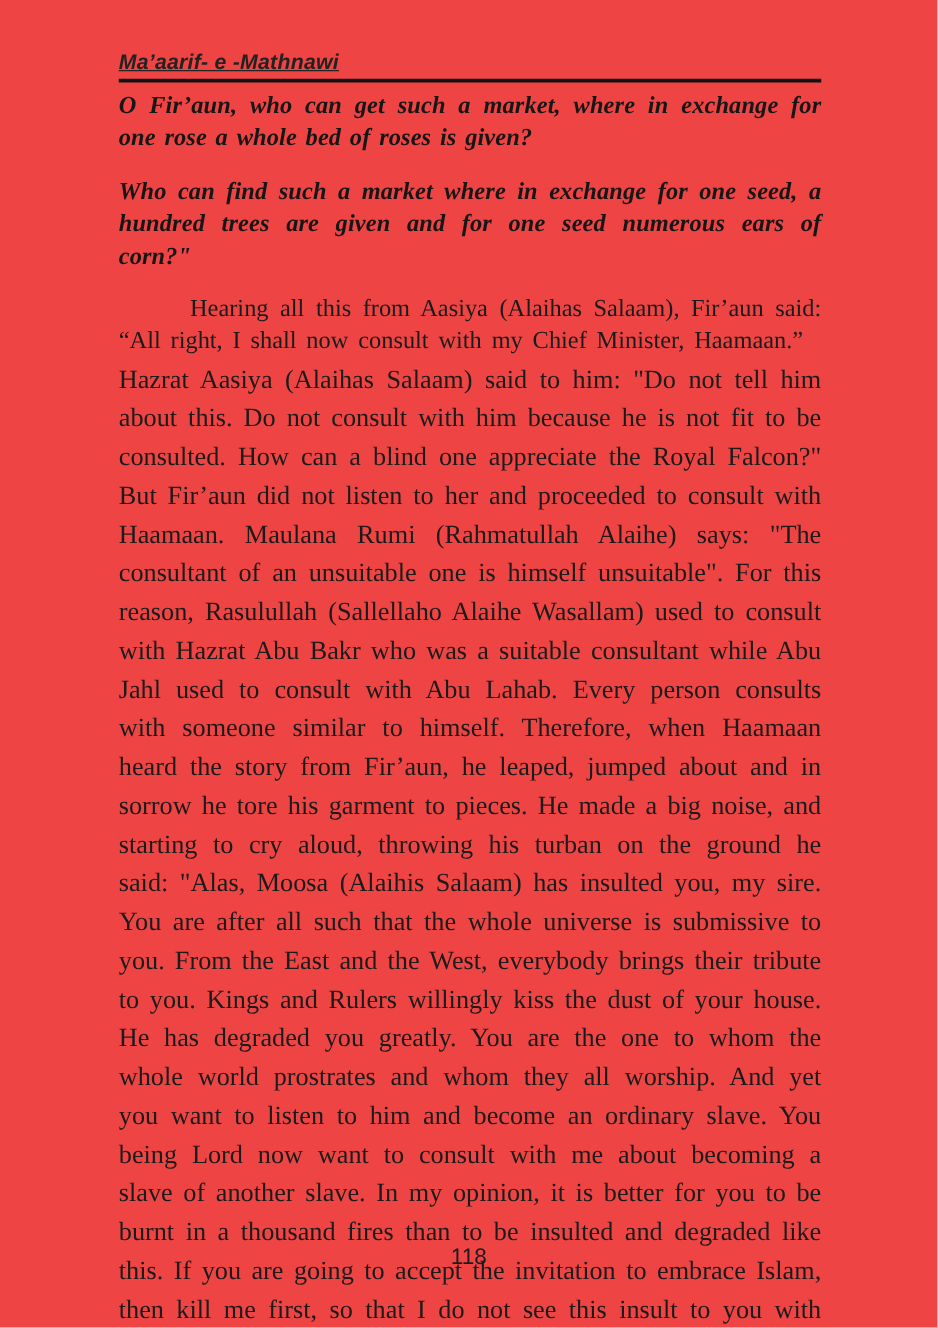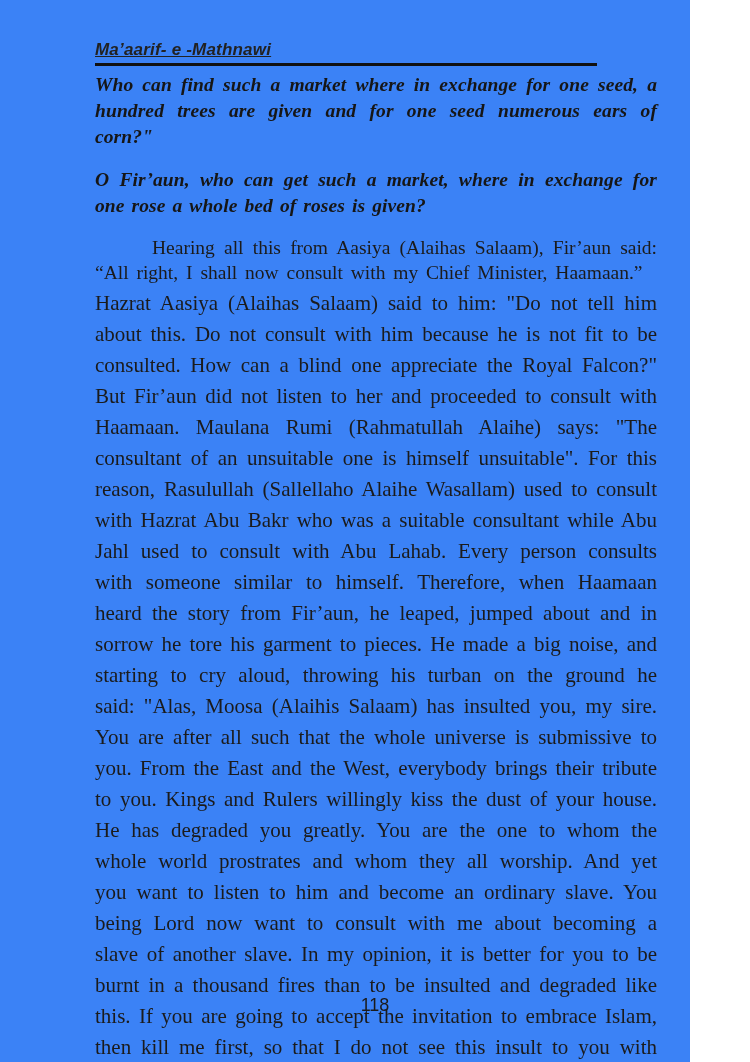--- a/index.html
+++ b/index.html
@@ -2,23 +2,23 @@
 <html><head>
 <meta charset="utf-8">
 <style>
   html, body {
     margin: 0;
     padding: 0;
     background: #ffffff;
   }
   .page {
     position: relative;
-    width: 690px;
+    width: 750px;
     height: 1062px;
-    background: #3b82f6;
+    background: #ef4444;
     color: #1b1b1b;
     overflow: hidden;
     box-sizing: border-box;
     padding: 40px 93px 0 95px;
   }
   .running-header {
     font-family: "Liberation Sans", sans-serif;
     font-style: italic;
     font-size: 17px;
     font-weight: 600;
@@ -80,23 +80,23 @@
 <body>
 
 <div class="page">
 
   <div class="running-header">
     <span class="title">Ma’aarif- e -Mathnawi</span>
   </div>
 
   <div class="content">
 
+    <p class="para-italic">O Fir’aun, who can get such a market, where in exchange for one rose a whole bed of roses is given?</p>
+
     <p class="para-italic">Who can find such a market where in exchange for one seed, a hundred trees are given and for one seed numerous ears of corn?"</p>
-
-    <p class="para-italic">O Fir’aun, who can get such a market, where in exchange for one rose a whole bed of roses is given?</p>
 
     <p class="para-indent">Hearing all this from Aasiya (Alaihas Salaam), Fir’aun said: “All right, I shall now consult with my Chief Minister, Haamaan.”</p>
 
     <p class="para-body">Hazrat Aasiya (Alaihas Salaam) said to him: "Do not tell him about this. Do not consult with him because he is not fit to be consulted. How can a blind one appreciate the Royal Falcon?" But Fir’aun did not listen to her and proceeded to consult with Haamaan. Maulana Rumi (Rahmatullah Alaihe) says: "The consultant of an unsuitable one is himself unsuitable". For this reason, Rasulullah (Sallellaho Alaihe Wasallam) used to consult with Hazrat Abu Bakr who was a suitable consultant while Abu Jahl used to consult with Abu Lahab. Every person consults with someone similar to himself. Therefore, when Haamaan heard the story from Fir’aun, he leaped, jumped about and in sorrow he tore his garment to pieces. He made a big noise, and starting to cry aloud, throwing his turban on the ground he said: "Alas, Moosa (Alaihis Salaam) has insulted you, my sire. You are after all such that the whole universe is submissive to you. From the East and the West, everybody brings their tribute to you. Kings and Rulers willingly kiss the dust of your house. He has degraded you greatly. You are the one to whom the whole world prostrates and whom they all worship. And yet you want to listen to him and become an ordinary slave. You being Lord now want to consult with me about becoming a slave of another slave. In my opinion, it is better for you to be burnt in a thousand fires than to be insulted and degraded like this. If you are going to accept the invitation to embrace Islam, then kill me first, so that I do not see this insult to you with my eyes. Strike my neck quickly so that I do not see that sight, that</p>
   </div>
 
   <div class="footer">
     <span>118</span>
   </div>
 

